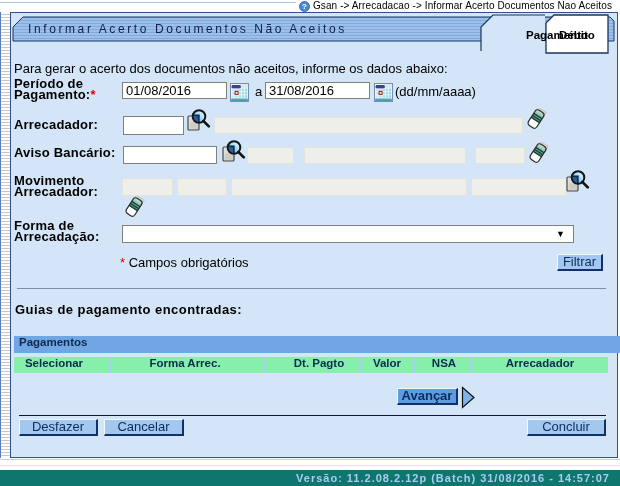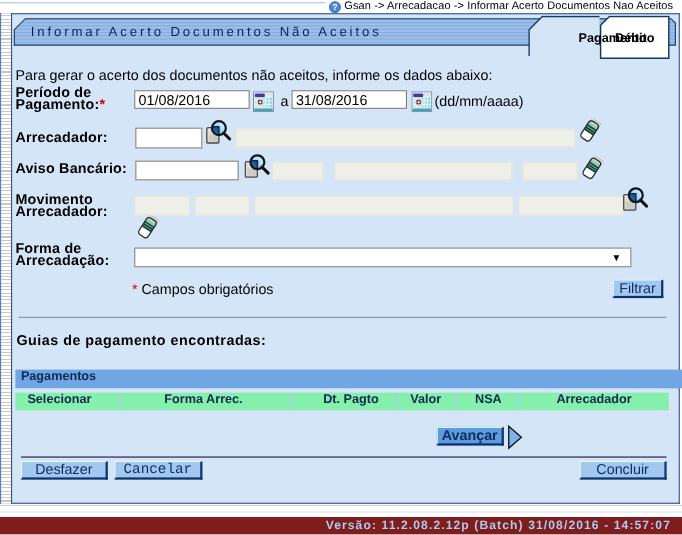--- a/index.html
+++ b/index.html
@@ -239,21 +239,21 @@
   </div>
 
   <div class="btn" style="left:397px;top:376px;width:58px;background:#5E9CE0;font-weight:bold;">Avançar</div>
   <svg class="abs" style="left:461px;top:374px" width="15" height="23" viewBox="0 0 15 23">
     <path d="M1.5,1.5 L13,11.5 L1.5,21.5 Z" fill="#7EB2E8" stroke="#111" stroke-width="1.2"></path>
   </svg>
 
   <div class="abs" style="left:19px;top:403px;width:587px;height:1px;background:#14143C;"></div>
 
   <div class="btn" style="left:19px;top:407px;width:76px;">Desfazer</div>
-  <div class="btn" style="left:104px;top:407px;width:77px;font-family:Liberation Mono, monospace;">Cancelar</div>
+  <div class="btn" style="left:104px;top:407px;width:77px;">Cancelar</div>
   <div class="btn" style="left:527px;top:407px;width:76px;">Concluir</div>
 </div>
 
 <div class="abs" style="left:0;top:459px;width:620px;height:1px;background:#C4D0DE;"></div>
 <div class="abs" style="left:0;top:465px;width:620px;height:1px;background:#DCE4EE;"></div>
-<div class="abs" style="left:0;top:470px;width:620px;height:16px;background:#7f1d1d;">
+<div class="abs" style="left:0;top:470px;width:620px;height:16px;background:#0f766e;">
   <div class="abs" style="right:10px;top:2px;font-size:11px;font-weight:bold;color:#A9CCF2;letter-spacing:1px;">Versão: 11.2.08.2.12p (Batch) 31/08/2016 - 14:57:07</div>
 </div>
 
 </body></html>

